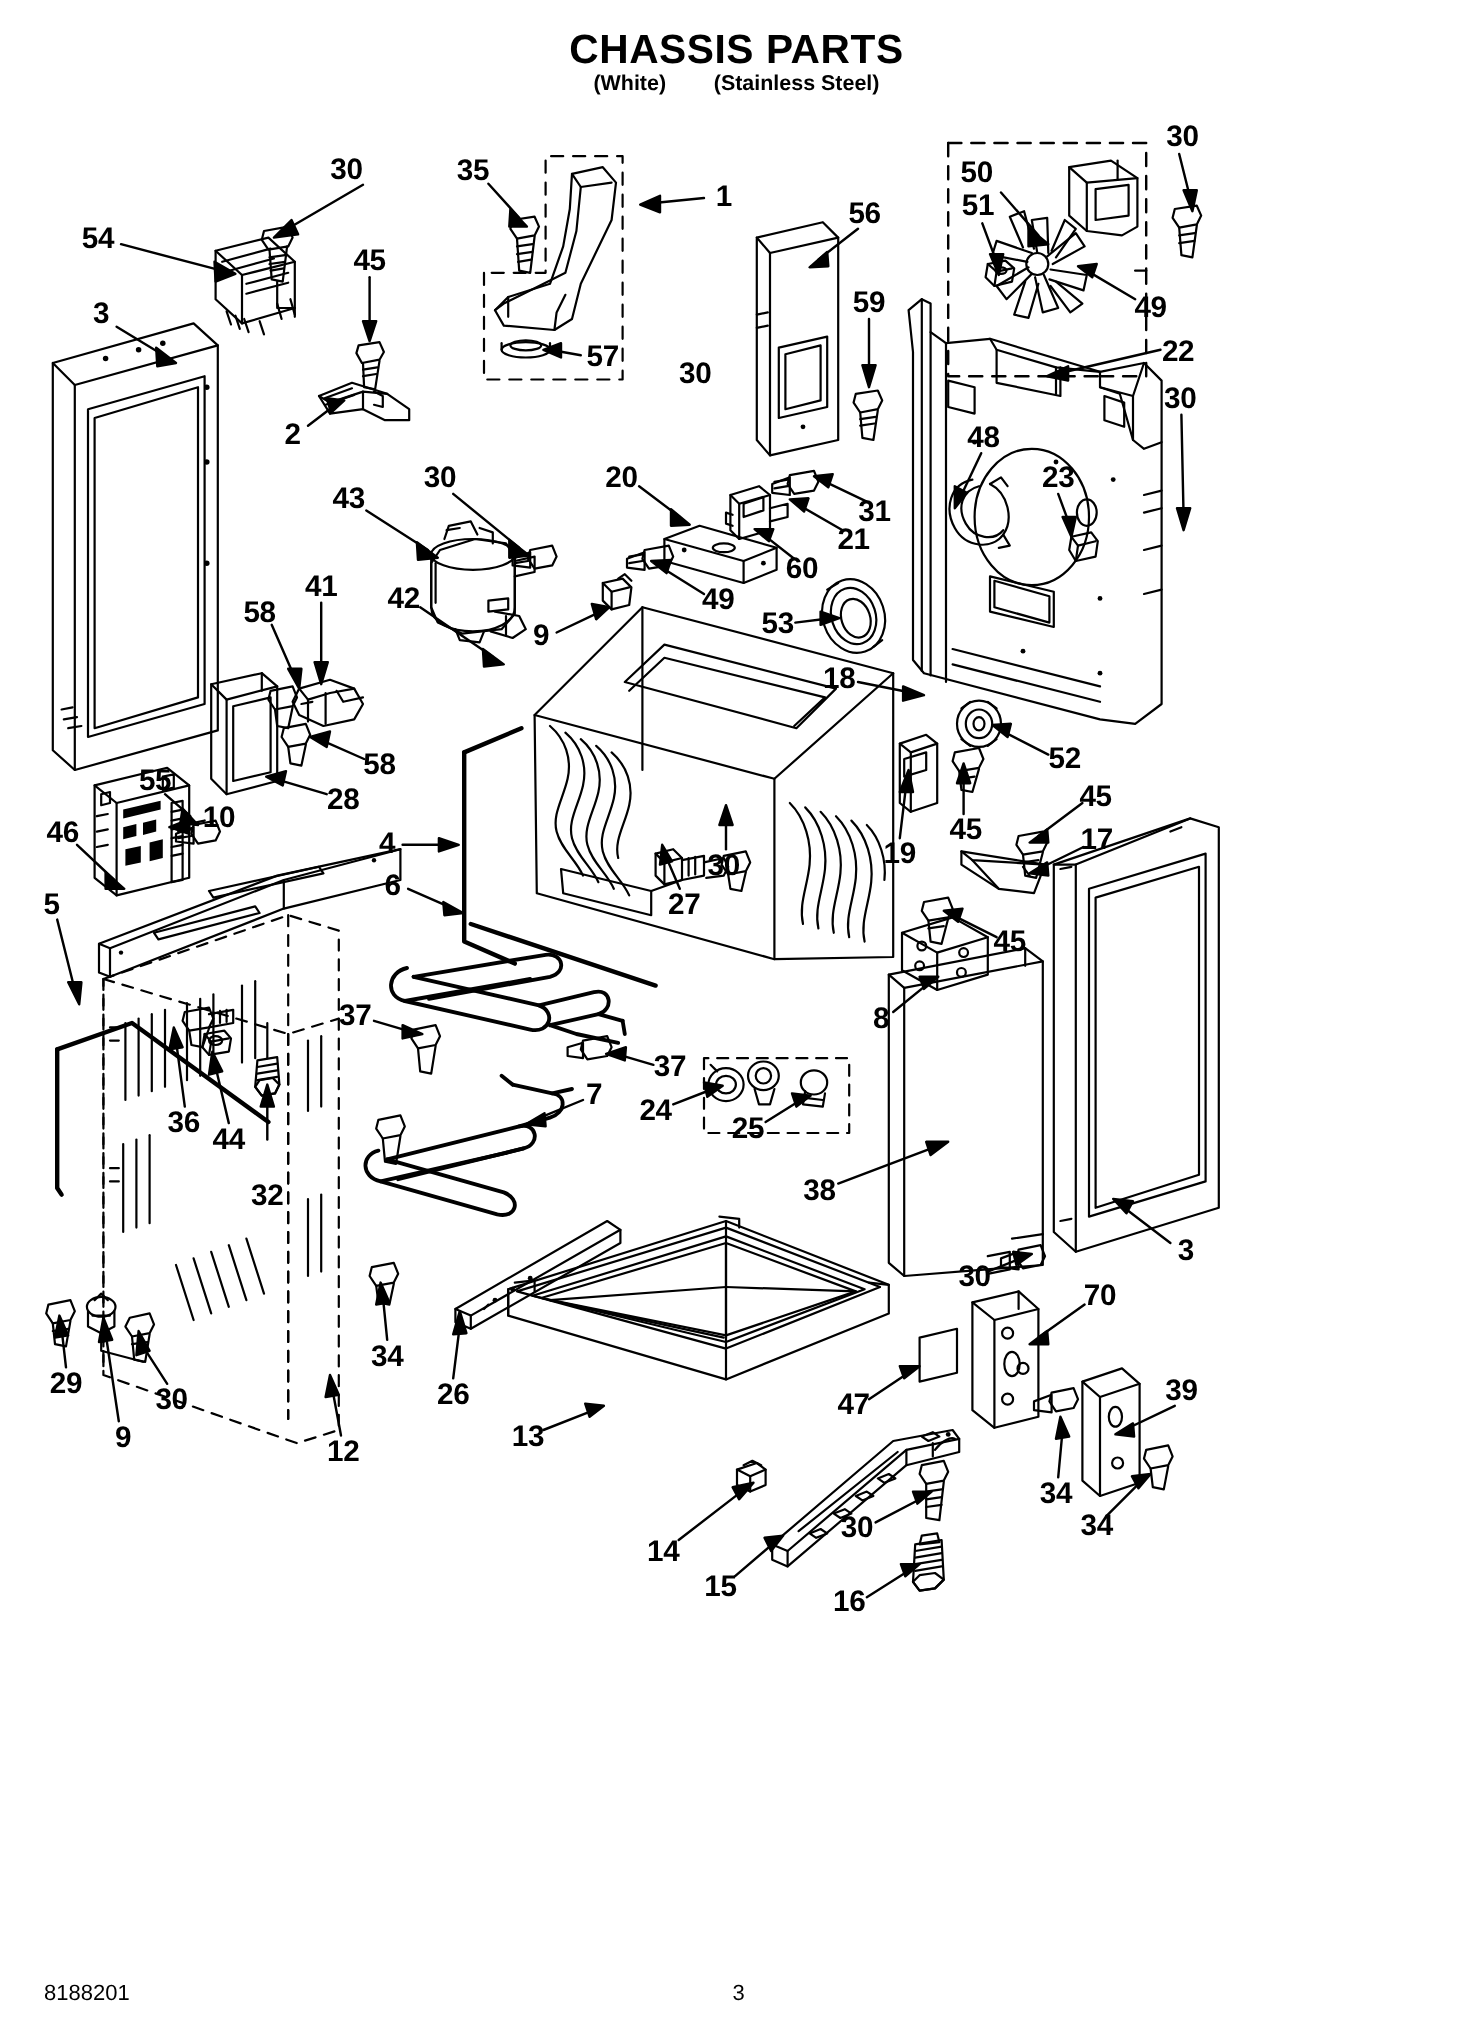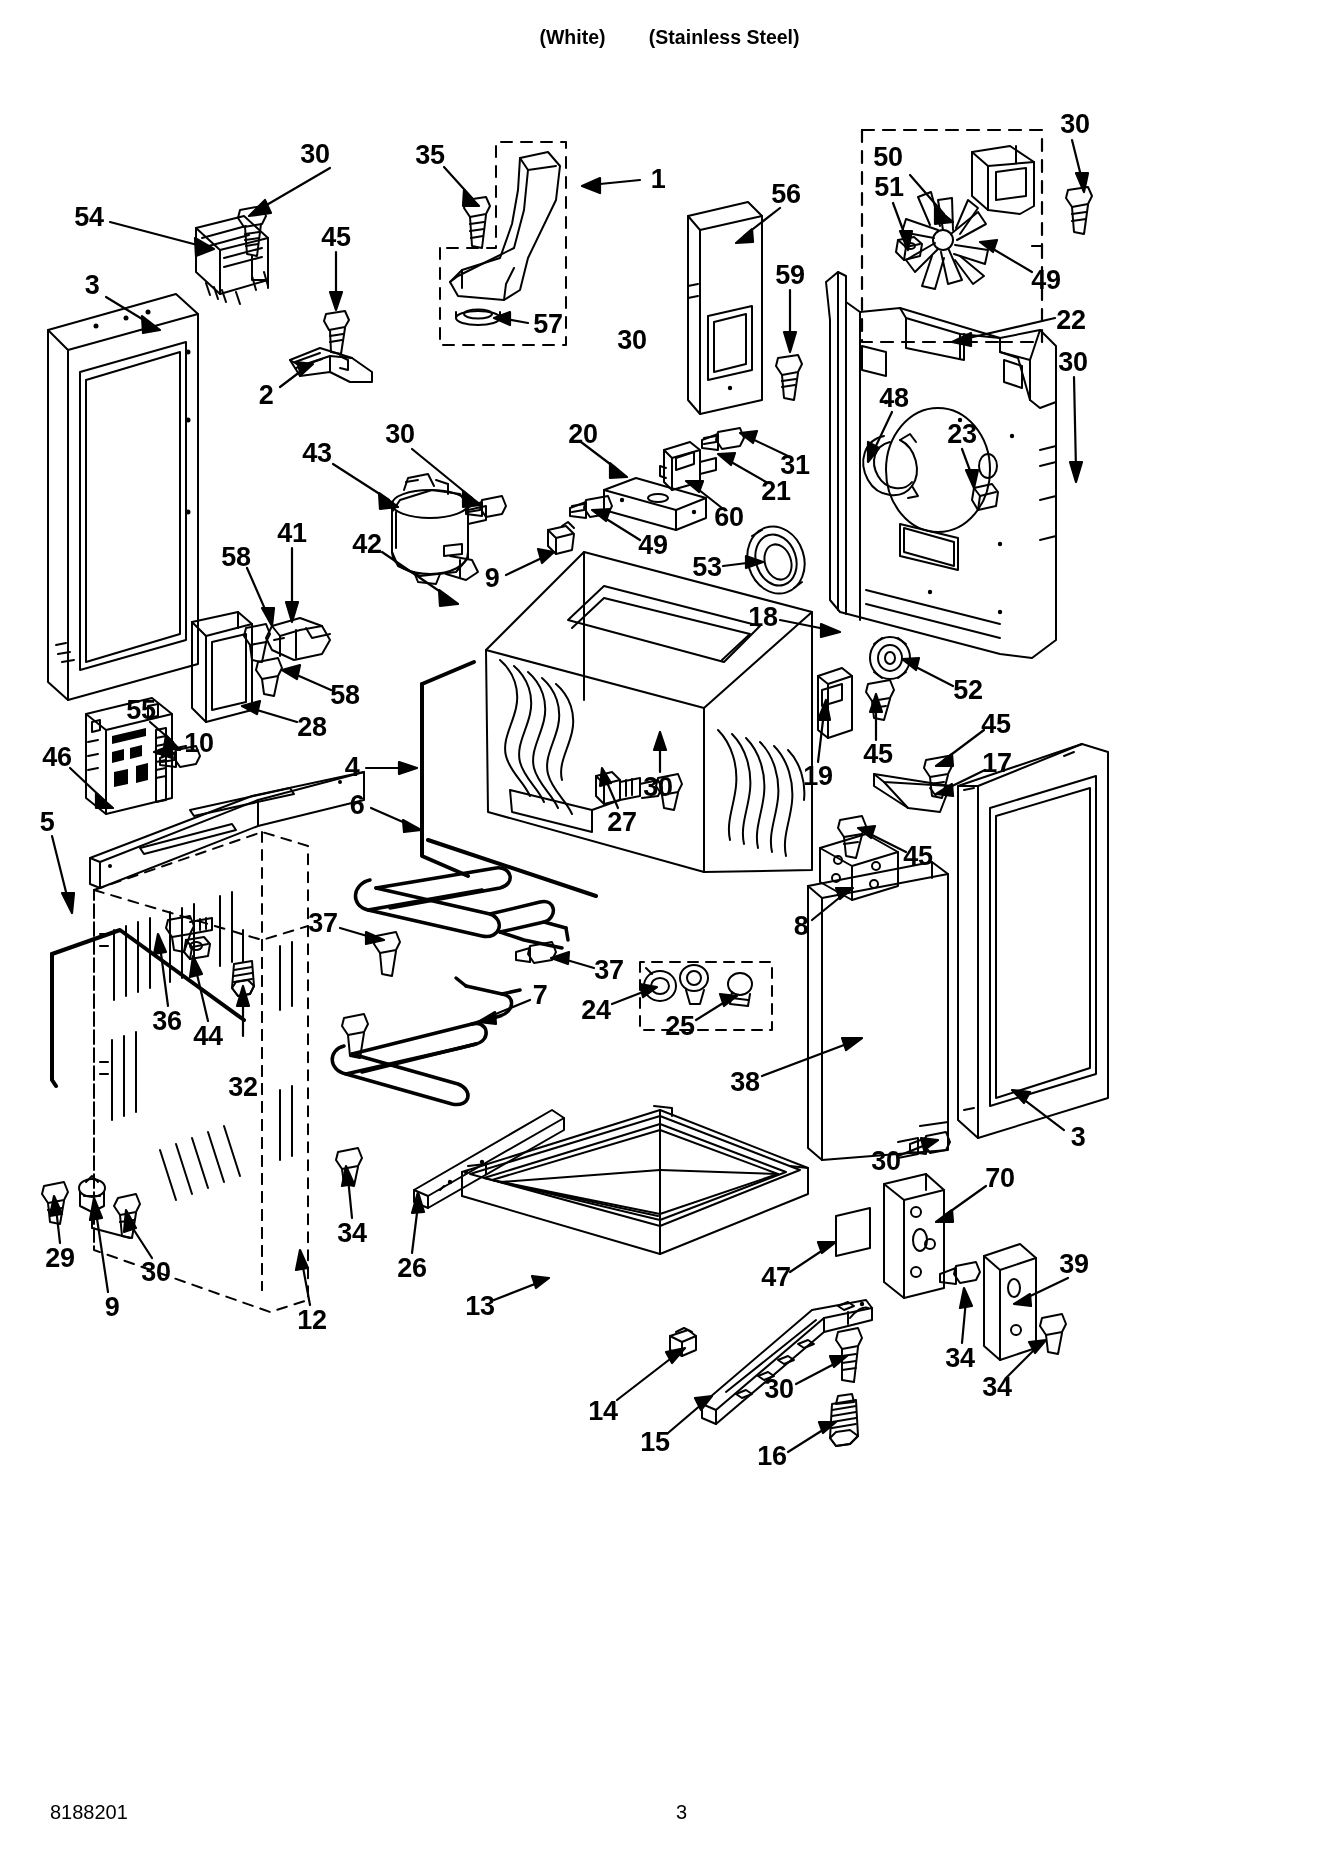--- a/index.html
+++ b/index.html
@@ -40,21 +40,21 @@
   }
   #finishes{
     font-size:19.5px;
     font-weight:bold;
     line-height:1.15;
     white-space:pre;
   }
   
   #footer{
     position:absolute;
-    left:12px; bottom:24px;
+    left:2px; bottom:24px;
     width:1171px;
     height:24px;
   }
   #doc-number{
     position:absolute;
     left:38px; top:0;
     font-size:20px;
     font-weight:normal;
   }
   #page-number{
@@ -81,20 +81,21 @@
     transform:translate(-50%,-50%);
     letter-spacing:-0.3px;
   }
 </style>
 </head>
 <body>
 
 <div id="page">
 
   <div id="header">
+    <div id="title">CHASSIS PARTS</div>
     <div id="finishes">(White)        (Stainless Steel)</div>
   </div>
 
   <svg id="art" viewBox="0 0 1339 1849" xmlns="http://www.w3.org/2000/svg">
     <g fill="none" stroke="#000" stroke-width="2" stroke-linejoin="round" stroke-linecap="round">
 
       <g id="leaders" stroke-width="2.2">
 
         <path d="M330 168 L258 210"></path>
           <path d="M265 200 L249 216 L271 213 Z" fill="#000"></path>
@@ -995,21 +996,21 @@
       <div class="callout" style="left: 92px; top: 285px;">3</div>
       <div class="callout" style="left: 790px; top: 275px;">59</div>
       <div class="callout" style="left: 1071px; top: 320px;">22</div>
       <div class="callout" style="left: 548px; top: 324px;">57</div>
       <div class="callout" style="left: 632px; top: 340px;">30</div>
       <div class="callout" style="left: 1073px; top: 362px;">30</div>
       <div class="callout" style="left: 266px; top: 395px;">2</div>
       <div class="callout" style="left: 894px; top: 398px;">48</div>
       <div class="callout" style="left: 962px; top: 434px;">23</div>
       <div class="callout" style="left: 400px; top: 434px;">30</div>
-      <div class="callout" style="left: 583px; top: 434px; text-align: right;">20</div>
+      <div class="callout" style="left: 565px; top: 434px; text-align: right;">20</div>
       <div class="callout" style="left: 317px; top: 453px;">43</div>
       <div class="callout" style="left: 795px; top: 465px;">31</div>
       <div class="callout" style="left: 776px; top: 491px;">21</div>
       <div class="callout" style="left: 729px; top: 517px;">60</div>
       <div class="callout" style="left: 367px; top: 544px;">42</div>
       <div class="callout" style="left: 653px; top: 545px;">49</div>
       <div class="callout" style="left: 292px; top: 533px;">41</div>
       <div class="callout" style="left: 236px; top: 557px;">58</div>
       <div class="callout" style="left: 707px; top: 567px;">53</div>
       <div class="callout" style="left: 492px; top: 578px;">9</div>

